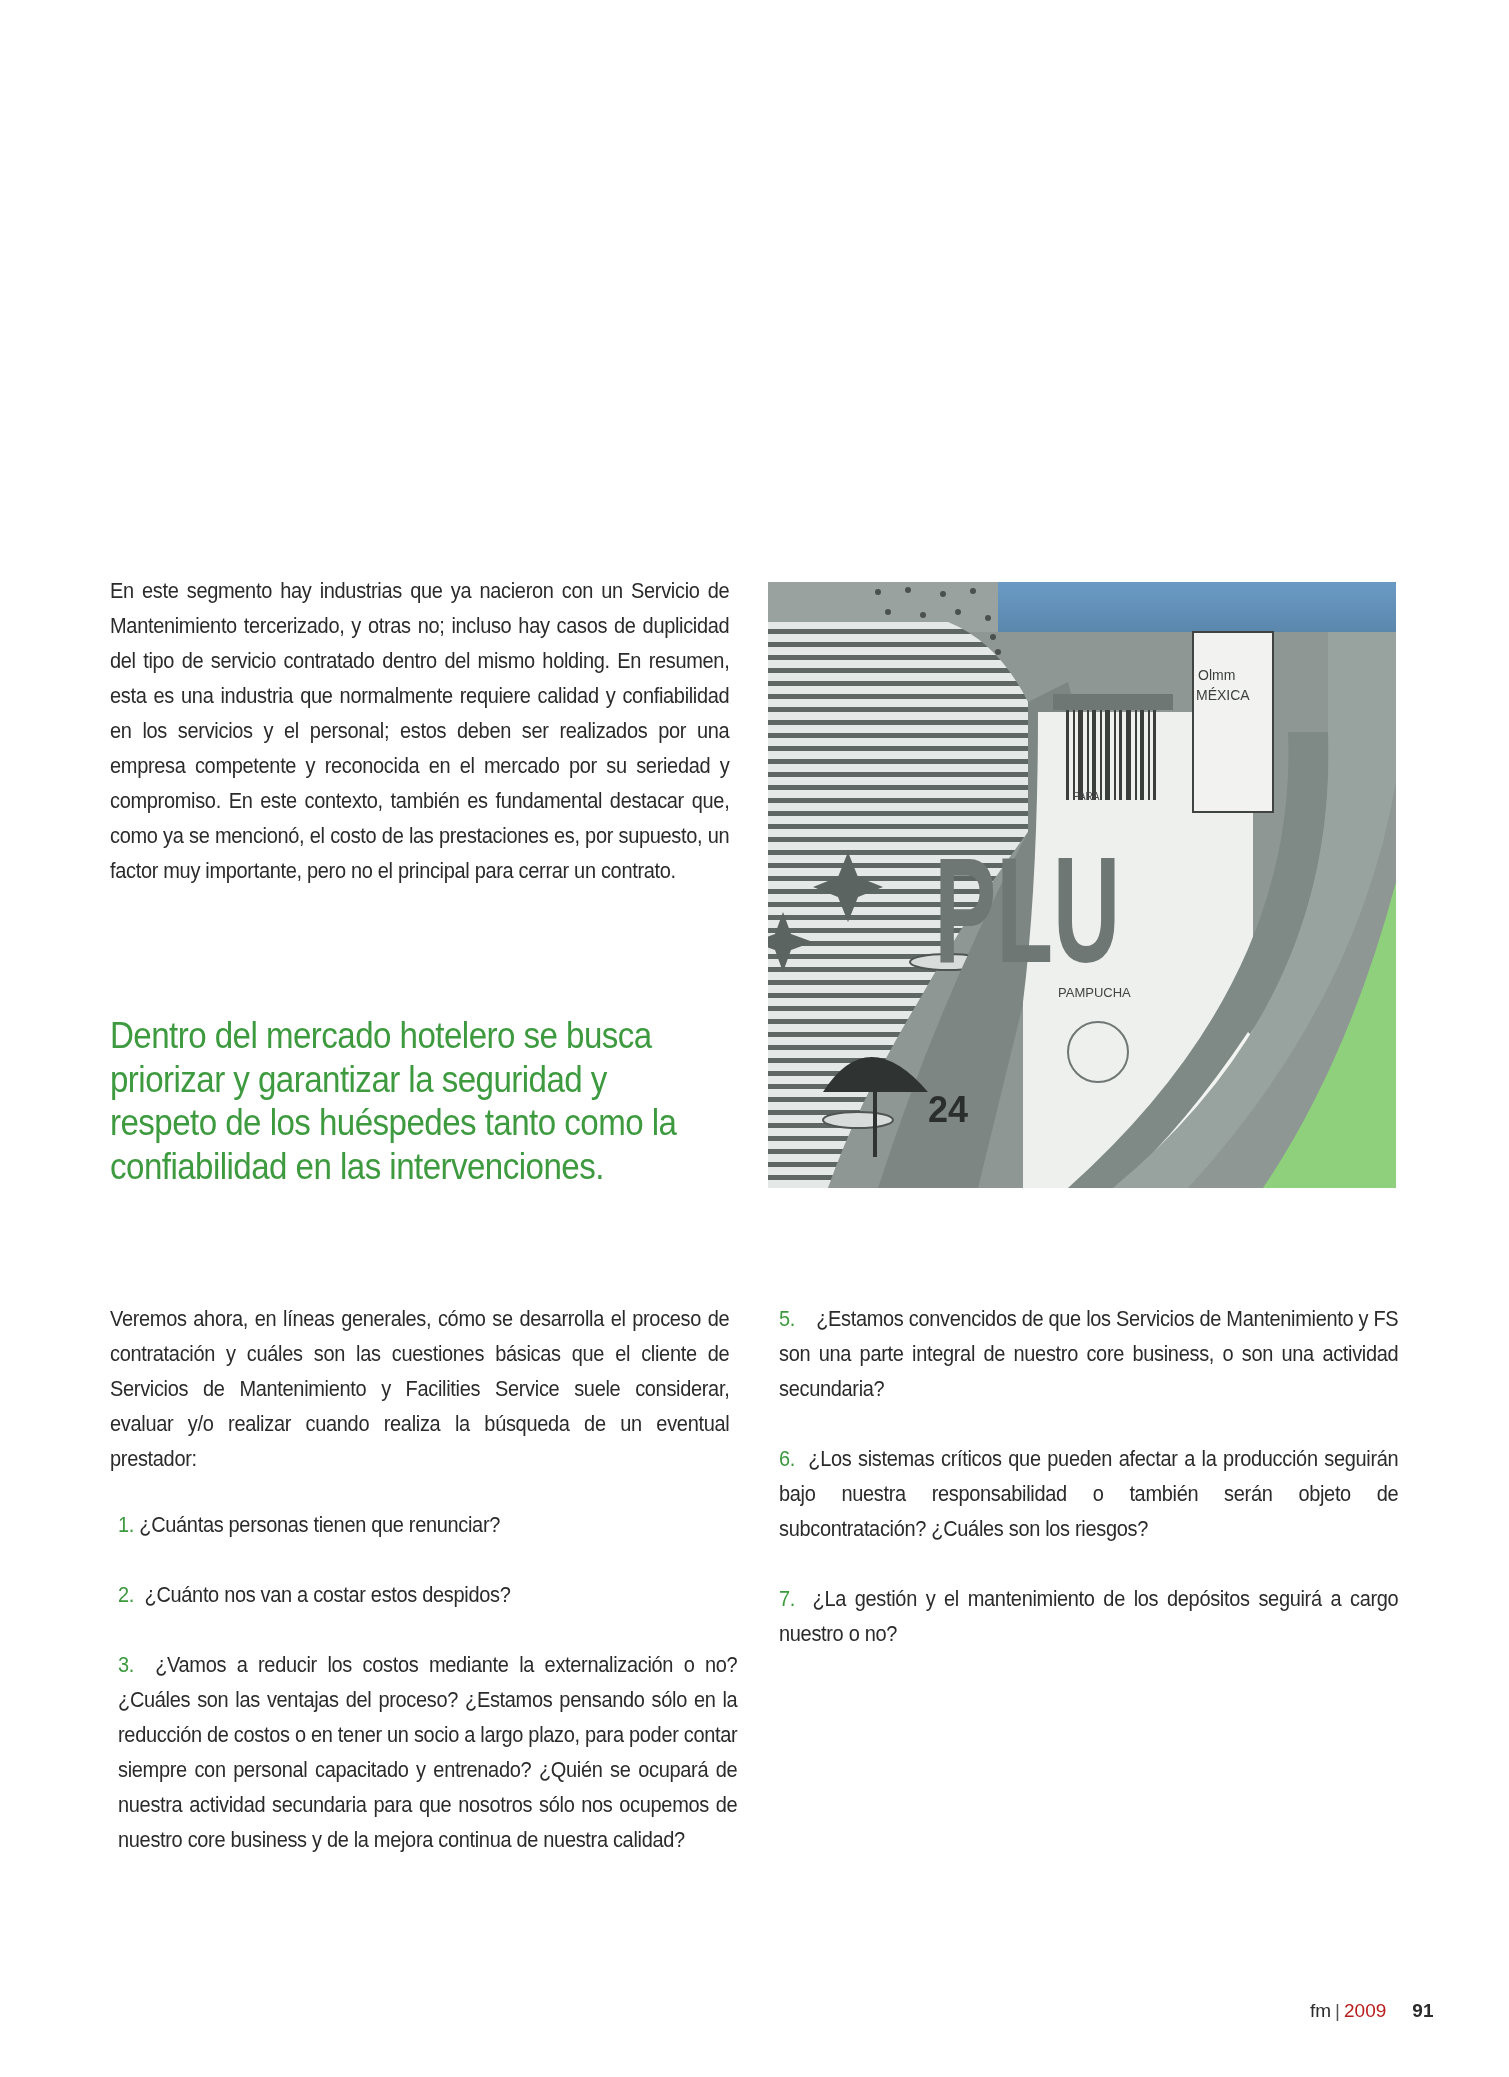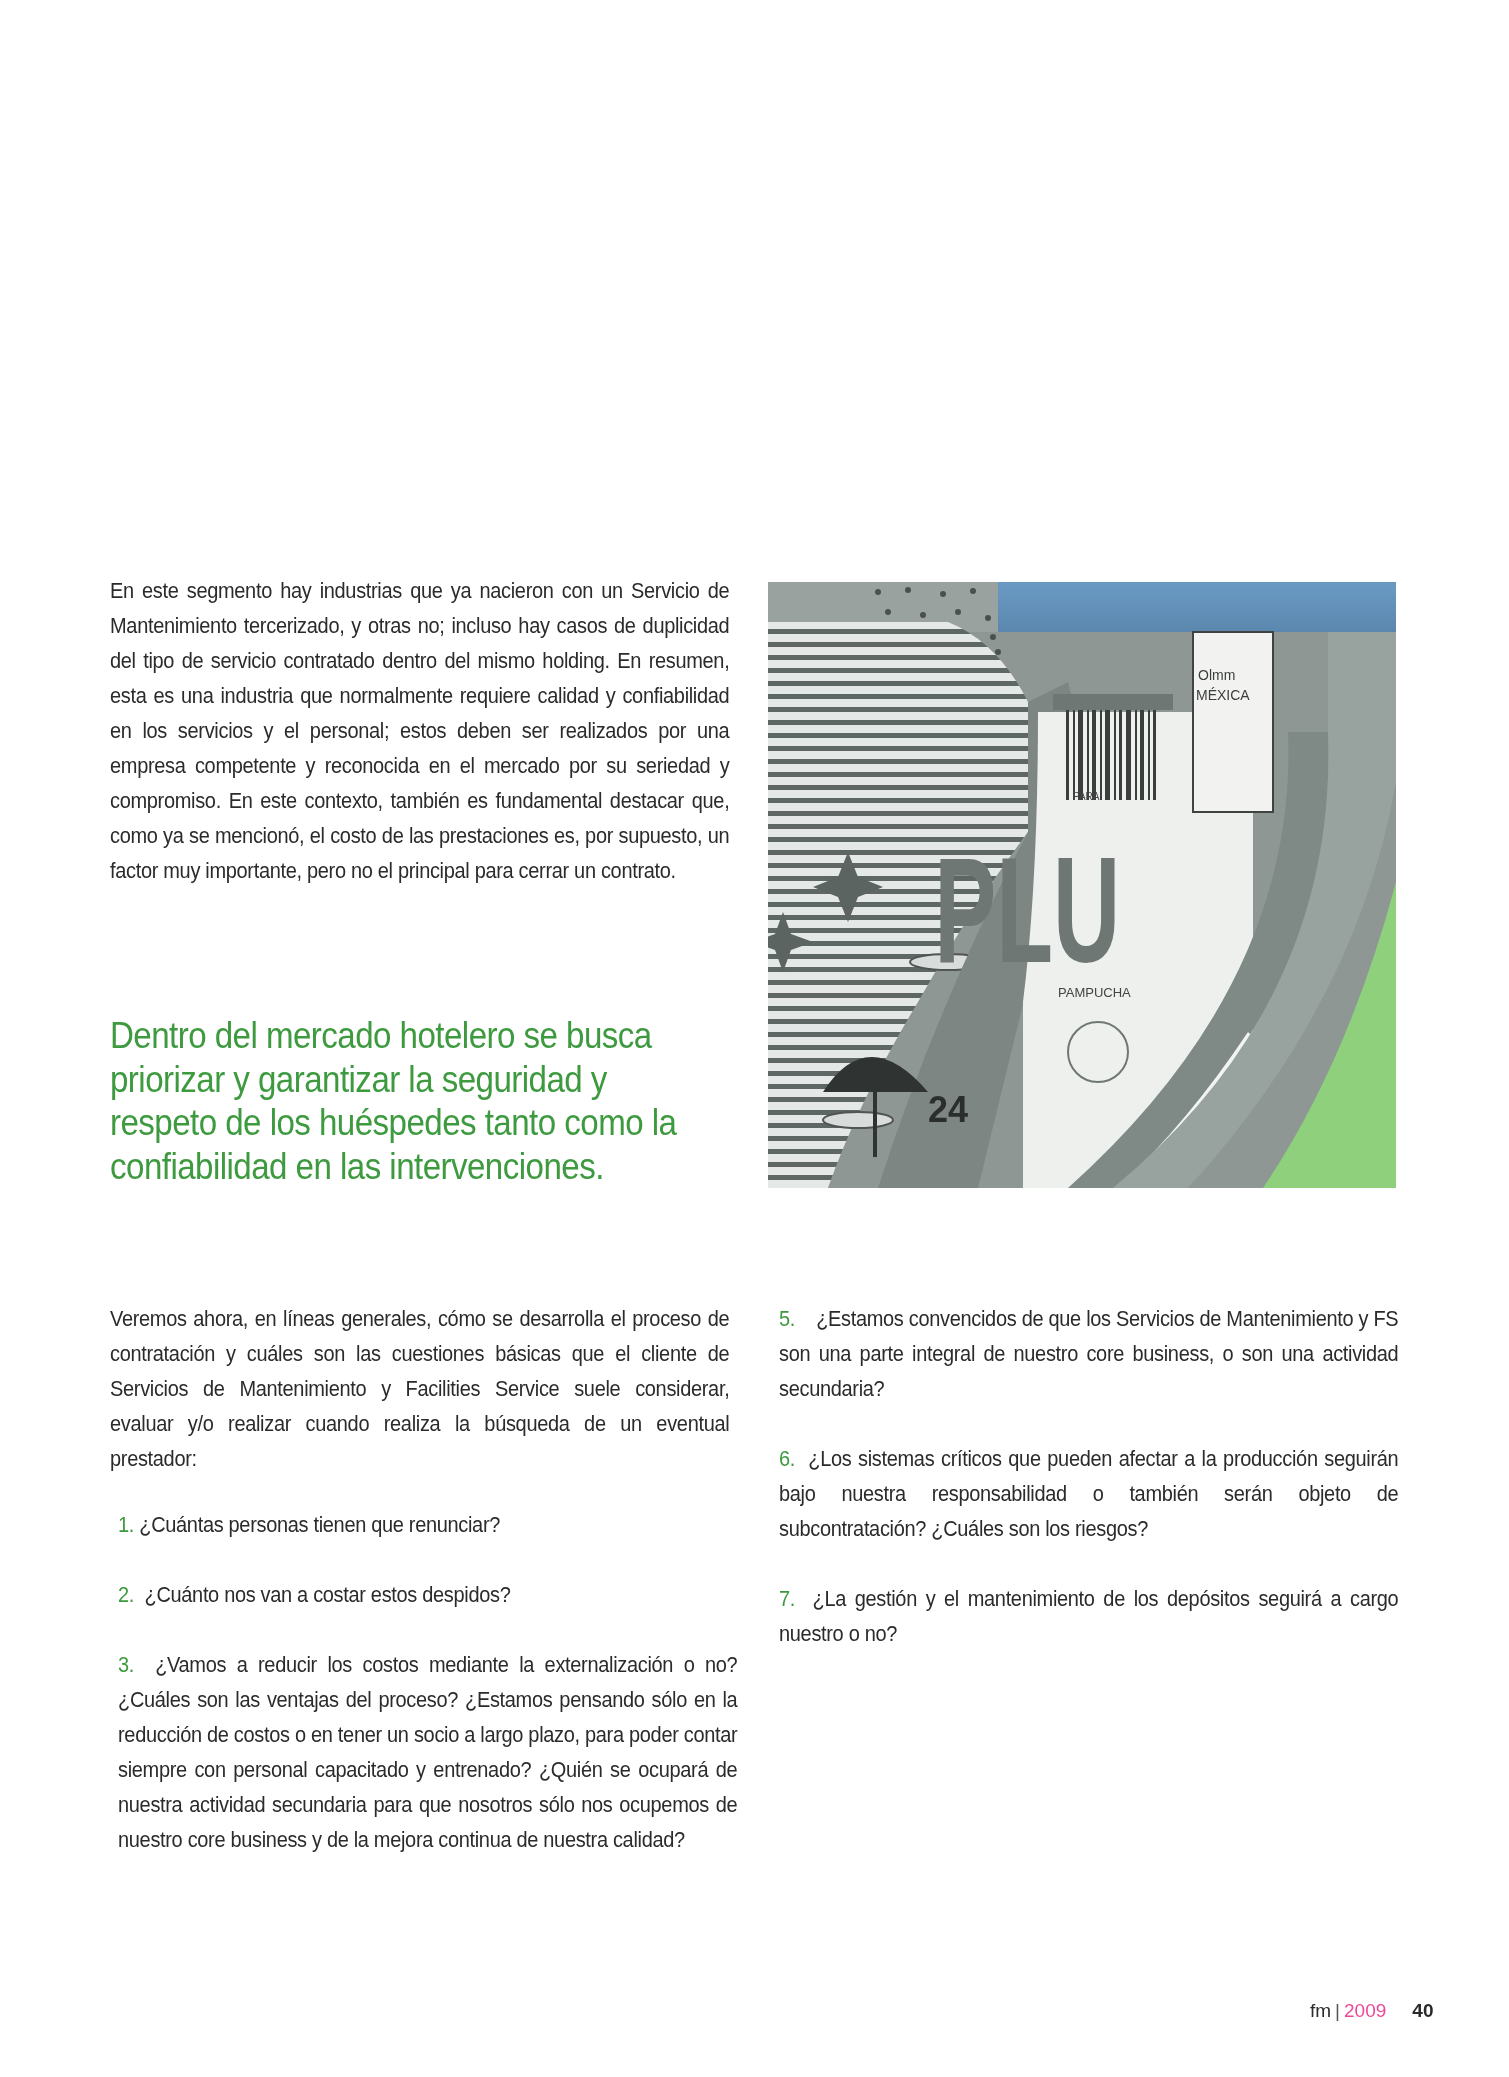--- a/index.html
+++ b/index.html
@@ -39,21 +39,21 @@
     overflow: hidden; background: #8d9691;
   }
   #photo svg { display: block; }
   #footer {
     position: absolute; top: 2000px; left: 1310px;
     font-family: "Liberation Sans", sans-serif; font-size: 19px; color: #2a2a2a;
     white-space: nowrap;
   }
   #footer .brand { font-weight: normal; }
   #footer .sep { color: #555; margin: 0 4px; }
-  #footer .year { color: #ec4899; }
+  #footer .year { color: #b91c1c; }
   #footer .page { font-weight: bold; margin-left: 26px; }
 </style>
 </head>
 <body>
 
 <div id="intro-para" class="col-text">En este segmento hay industrias que ya nacieron con un Servicio de Mantenimiento tercerizado, y otras no; incluso hay casos de duplicidad del tipo de servicio contratado dentro del mismo holding. En resumen, esta es una industria que normalmente requiere calidad y confiabilidad en los servicios y el personal; estos deben ser realizados por una empresa competente y reconocida en el mercado por su seriedad y compromiso. En este contexto, también es fundamental destacar que, como ya se mencionó, el costo de las prestaciones es, por supuesto, un factor muy importante, pero no el principal para cerrar un contrato.</div>
 
 <div id="pull-quote">Dentro del mercado hotelero se busca priorizar y garantizar la seguridad y respeto de los huéspedes tanto como la confiabilidad en las intervenciones.</div>
 
 <div id="photo">
@@ -164,14 +164,14 @@
   </li>
   <li class="q-item">
     <div class="col-text"><span class="q-num">6.</span>&nbsp; <span>¿Los sistemas críticos que pueden afectar a la producción seguirán bajo nuestra responsabilidad o también serán objeto de subcontratación? ¿Cuáles son los riesgos?</span></div>
   </li>
   <li class="q-item">
     <div class="col-text"><span class="q-num">7.</span>&nbsp; <span>¿La gestión y el mantenimiento de los depósitos seguirá a cargo nuestro o no?</span></div>
   </li>
 </ul>
 
 <div id="footer">
-  <span class="brand">fm</span><span class="sep">|</span><span class="year">2009</span><span class="page">40</span>
+  <span class="brand">fm</span><span class="sep">|</span><span class="year">2009</span><span class="page">91</span>
 </div>
 
 </body></html>

